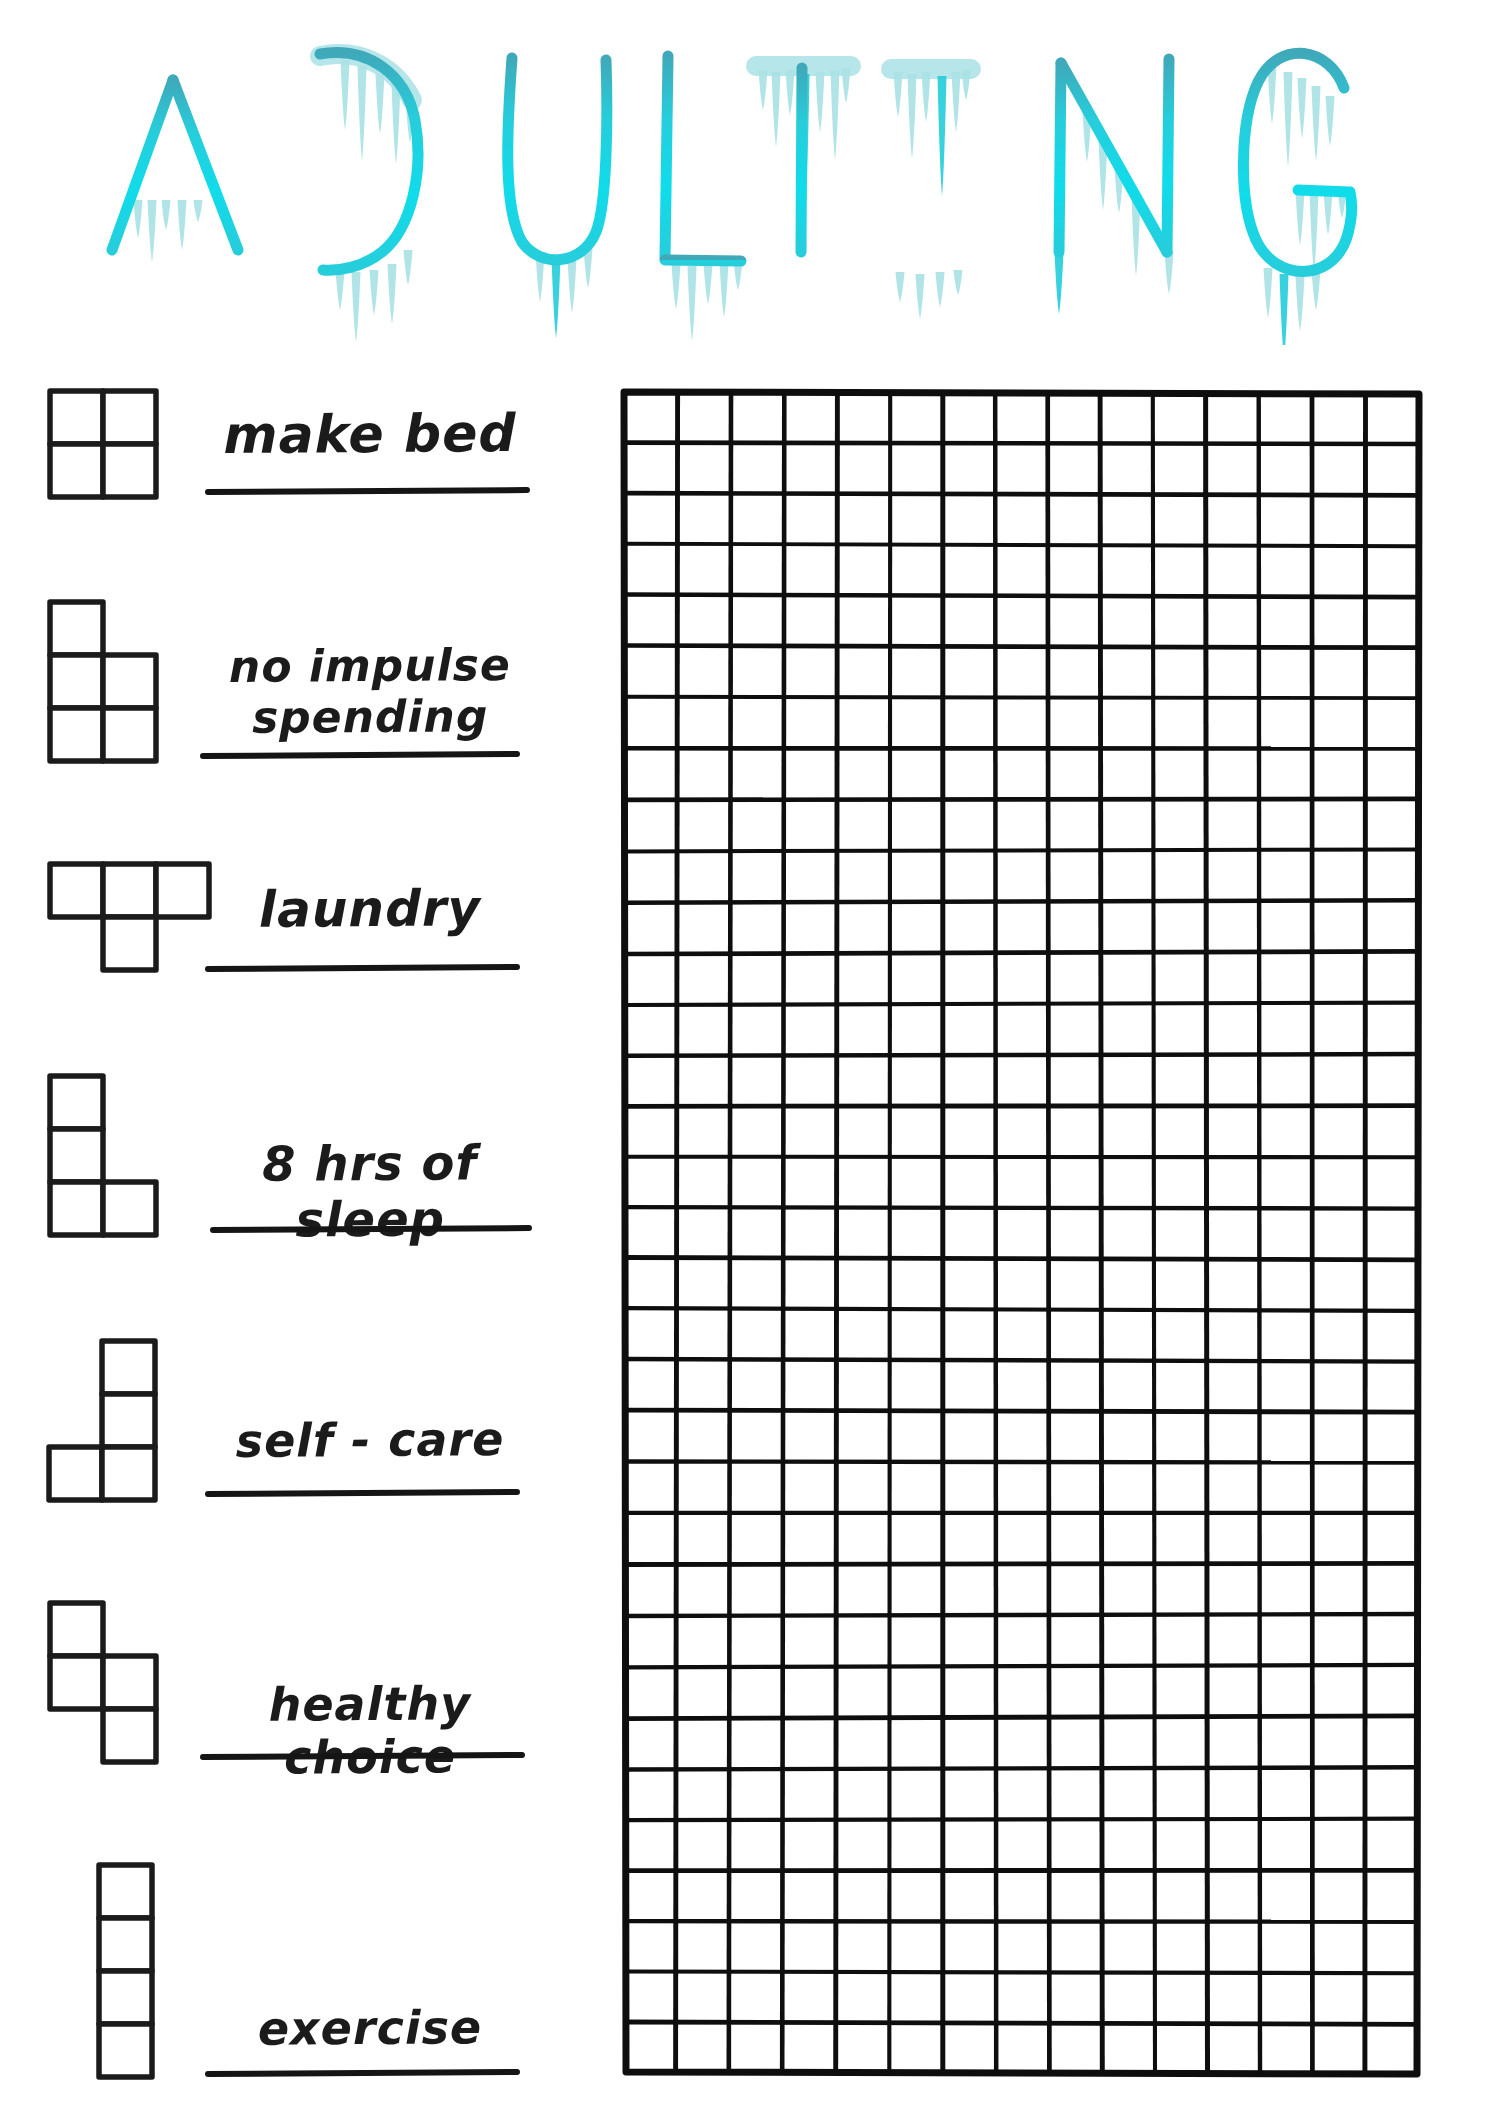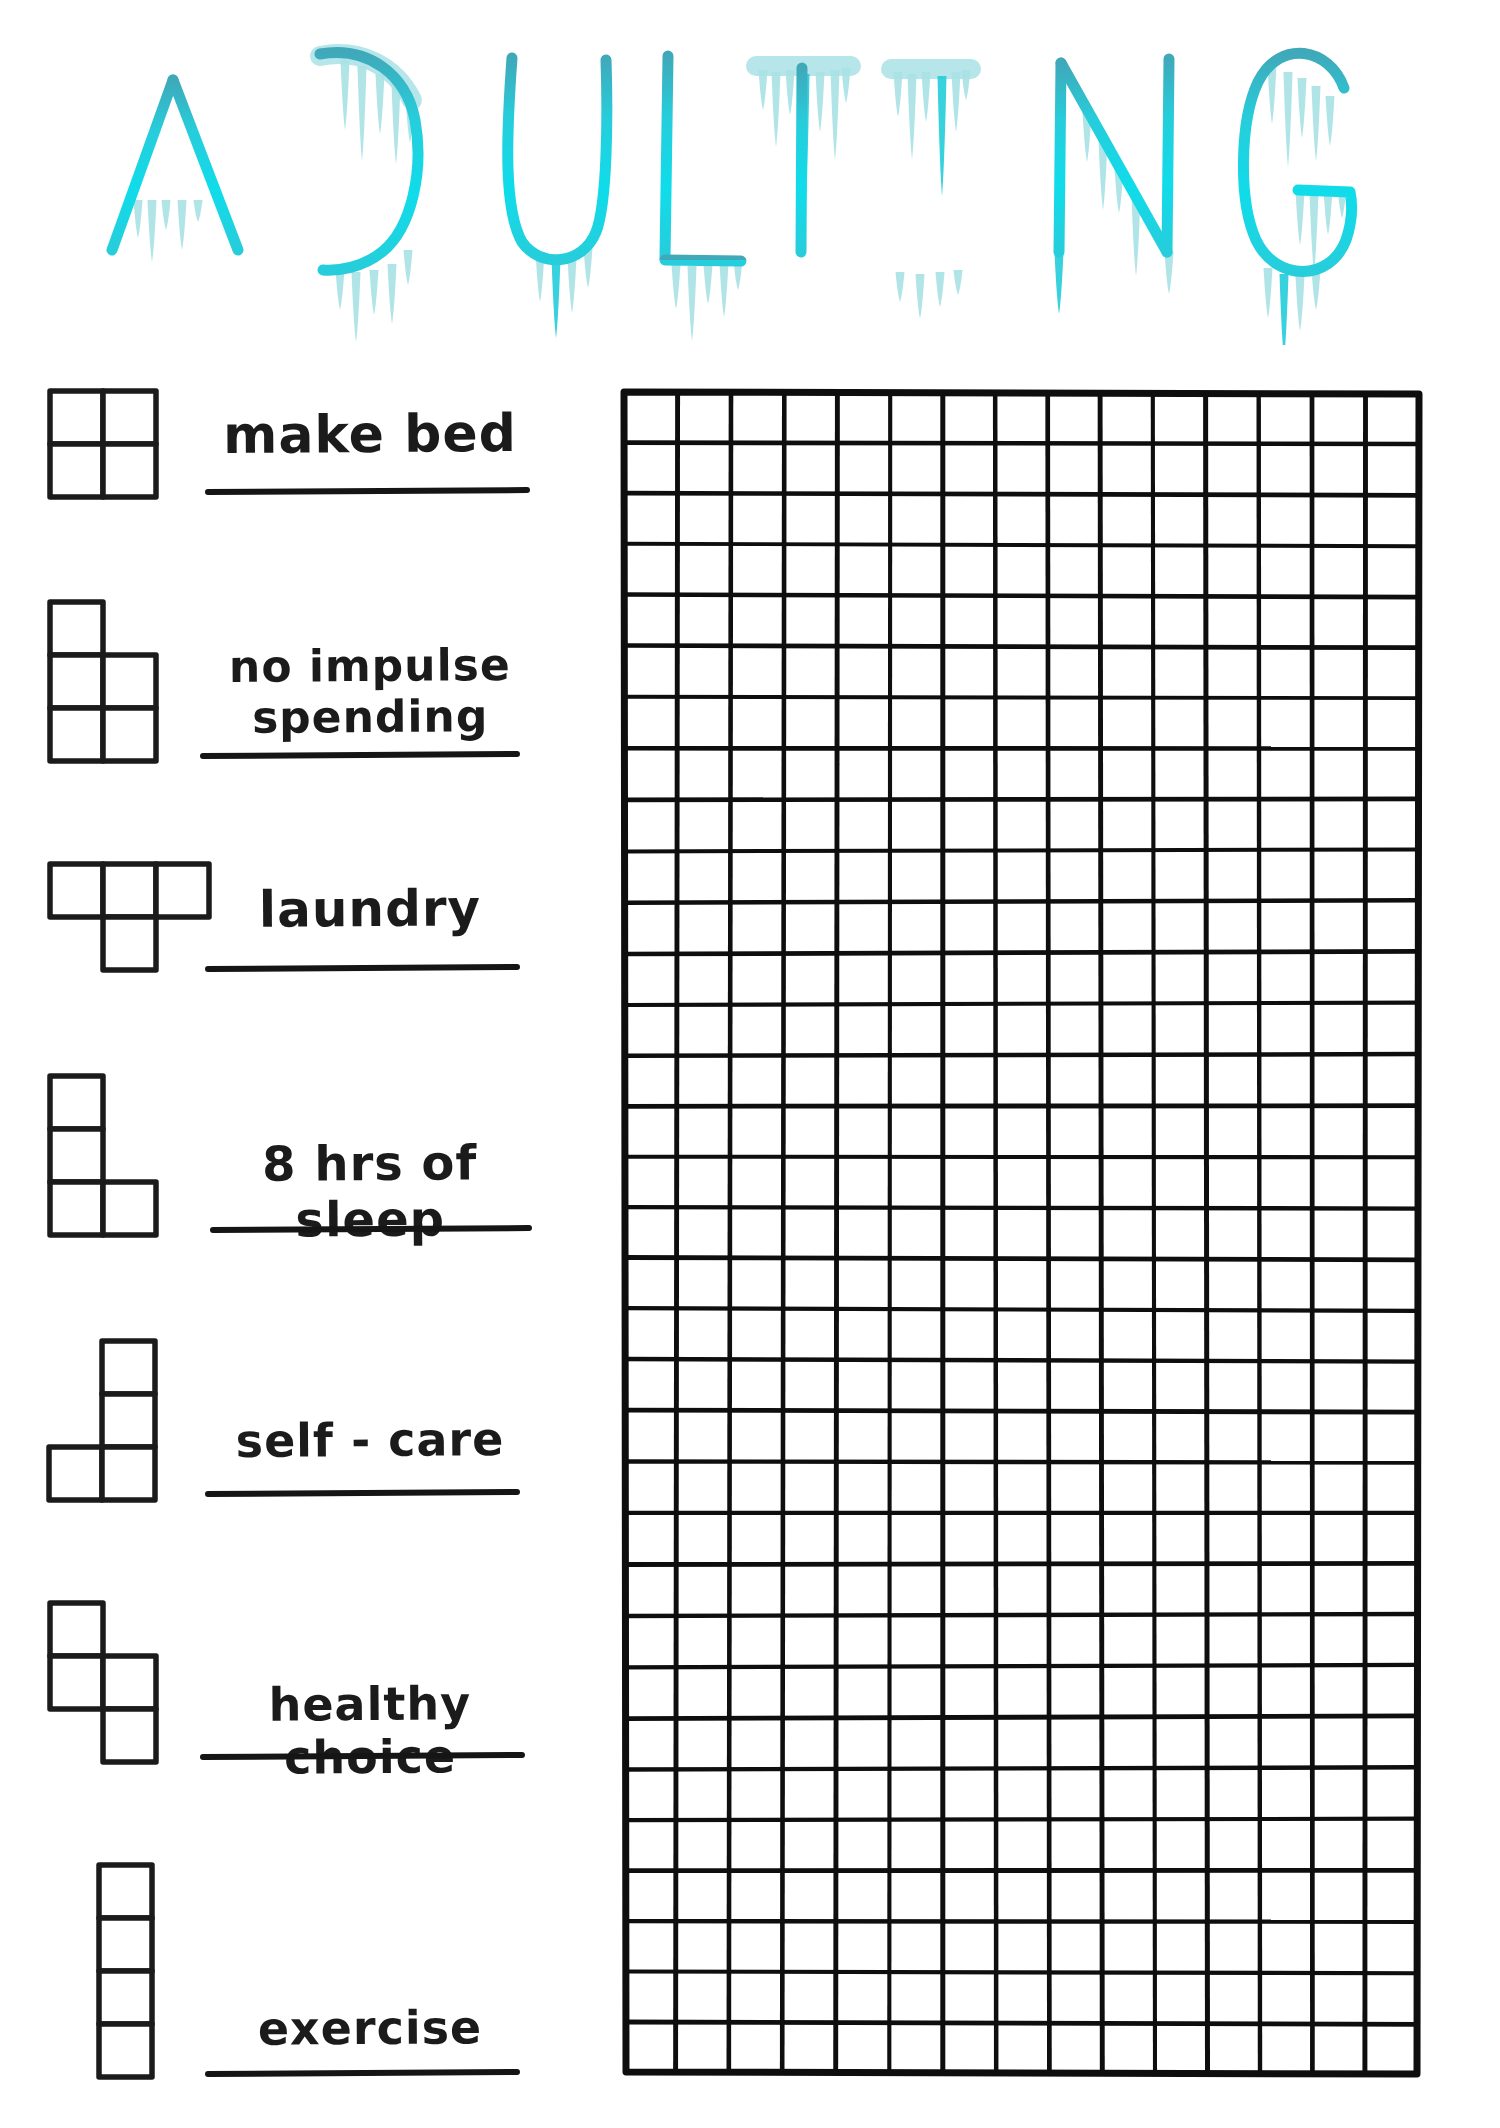--- a/index.html
+++ b/index.html
@@ -2,21 +2,21 @@
 <html><head>
 <meta charset="utf-8">
 <style>
   html,body{margin:0;padding:0;background:#ffffff;}
   body{
     width:1500px;height:2128px;position:relative;overflow:hidden;
     font-family:"DejaVu Sans",sans-serif;
   }
   .sr-only{position:absolute;width:1px;height:1px;overflow:hidden;clip:rect(0 0 0 0);white-space:nowrap;}
   #title-art{position:absolute;left:0;top:0;width:1500px;height:345px;}
-  #habits{position:absolute;left:0;top:0;width:539px;height:2128px;}
+  #habits{position:absolute;left:0;top:0;width:539px;height:2128px;font-style:italic;}
   .habit{position:absolute;left:0;top:0;}
   .shape-svg{position:absolute;}
   .habit-label{
     position:absolute;left:190px;width:360px;text-align:center;
     color:#1b1b1b;font-weight:bold;letter-spacing:1px;line-height:1.16;
     transform:rotate(-0.4deg);
   }
   .habit-underline{
     position:absolute;height:6px;background:#151515;border-radius:3px;
     transform:rotate(-0.35deg);

